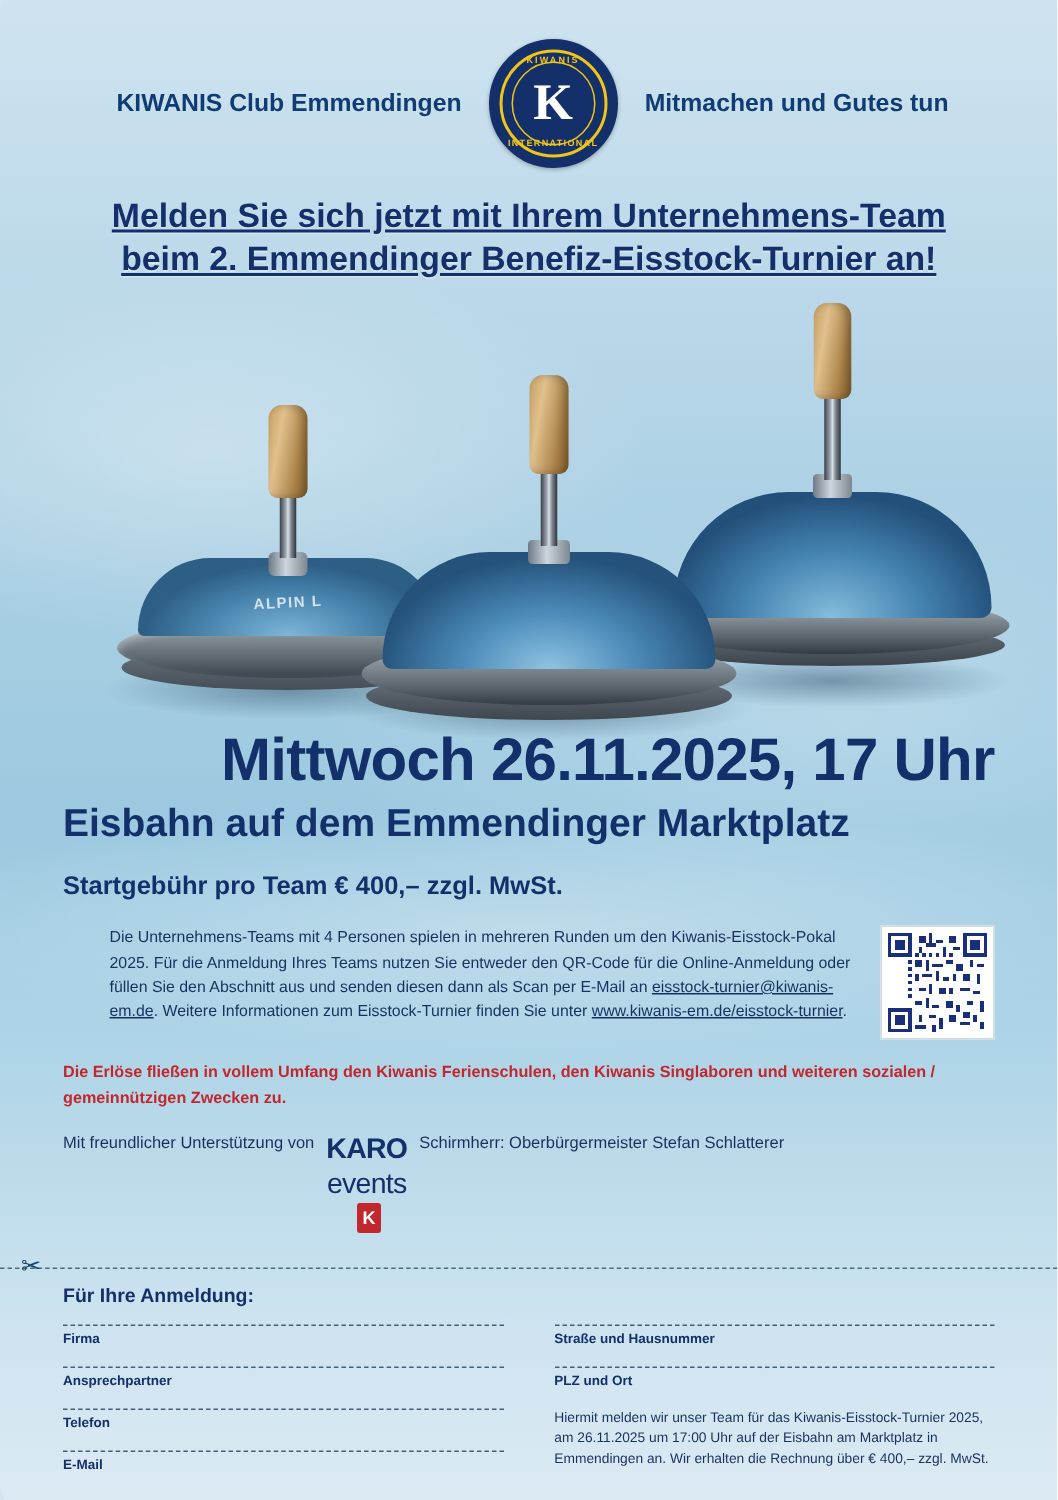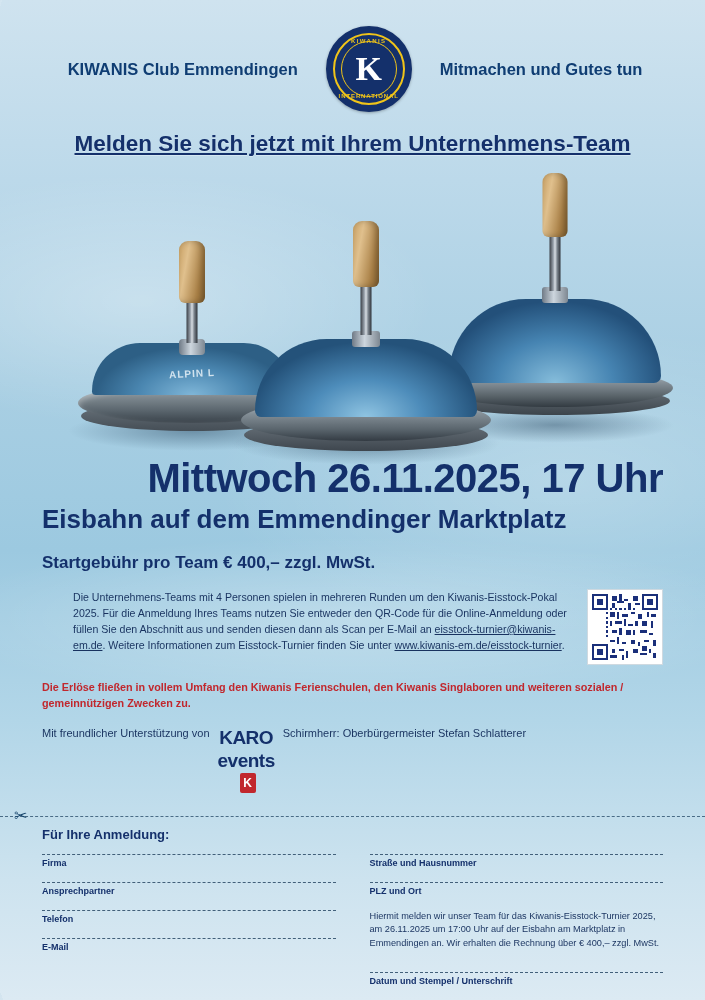--- a/index.html
+++ b/index.html
@@ -21,21 +21,21 @@
       radial-gradient(ellipse 420px 180px at 20% 30%, rgba(255,255,255,0.30), rgba(255,255,255,0) 70%),
       radial-gradient(ellipse 500px 220px at 80% 48%, rgba(255,255,255,0.22), rgba(255,255,255,0) 70%),
       radial-gradient(ellipse 600px 120px at 50% 62%, rgba(255,255,255,0.28), rgba(255,255,255,0) 70%),
       linear-gradient(105deg, rgba(255,255,255,0.10) 0 2px, rgba(255,255,255,0) 2px 26px),
       linear-gradient(70deg, rgba(120,170,200,0.08) 0 3px, rgba(255,255,255,0) 3px 40px);
     pointer-events: none;
   }
   .header {
     position: relative;
     display: flex; align-items: center; justify-content: center;
-    gap: 28px;
+    gap: 18px;
     padding: 26px 28px 6px 33px;
   }
   .header-left, .header-right {
     color: #0f3d73;
     font-weight: bold;
     font-size: 16.5px;
     white-space: nowrap;
   }
   .header-left { text-align: right; }
   .header-right { text-align: center; }
@@ -281,21 +281,21 @@
     color: #18325f;
     font-size: 11px;
   }
   .karo {
     display: inline-flex; align-items: center; gap: 1px;
     font-size: 19px;
     color: #14306b;
     flex-direction: column;
   }
   .karo .karo-bold { font-weight: bold; letter-spacing: -0.5px; }
-  .karo .karo-light { font-weight: bold; letter-spacing: -0.5px; }
+  .karo .karo-light { font-weight: normal; letter-spacing: -0.5px; }
   .karo .karo-mark {
     display: inline-block;
     margin-left: 3px;
     width: 16px; height: 20px;
     background: #c1272d;
     position: relative;
     color: #fff;
     font-size: 12px;
     font-weight: bold;
     text-align: center;
@@ -367,20 +367,21 @@
       <div class="ring2"></div>
       <div class="top-text">KIWANIS</div>
       <div class="k">K</div>
       <div class="bot-text">INTERNATIONAL</div>
     </div>
     <div class="header-right">Mitmachen und Gutes tun</div>
   </div>
 
   <div class="headline">
     <div>Melden Sie sich jetzt mit Ihrem Unternehmens-Team</div>
+    <div>beim 2. Emmendinger Benefiz-Eisstock-Turnier an!</div>
   </div>
 
   <div class="stones">
     <div class="stone" id="stone-a">
       <div class="shadow"></div>
       <div class="rim2"></div>
       <div class="rim"></div>
       <div class="cone">
         <div class="stone-label" style="bottom:16px;">ALPIN L</div>
       </div>

